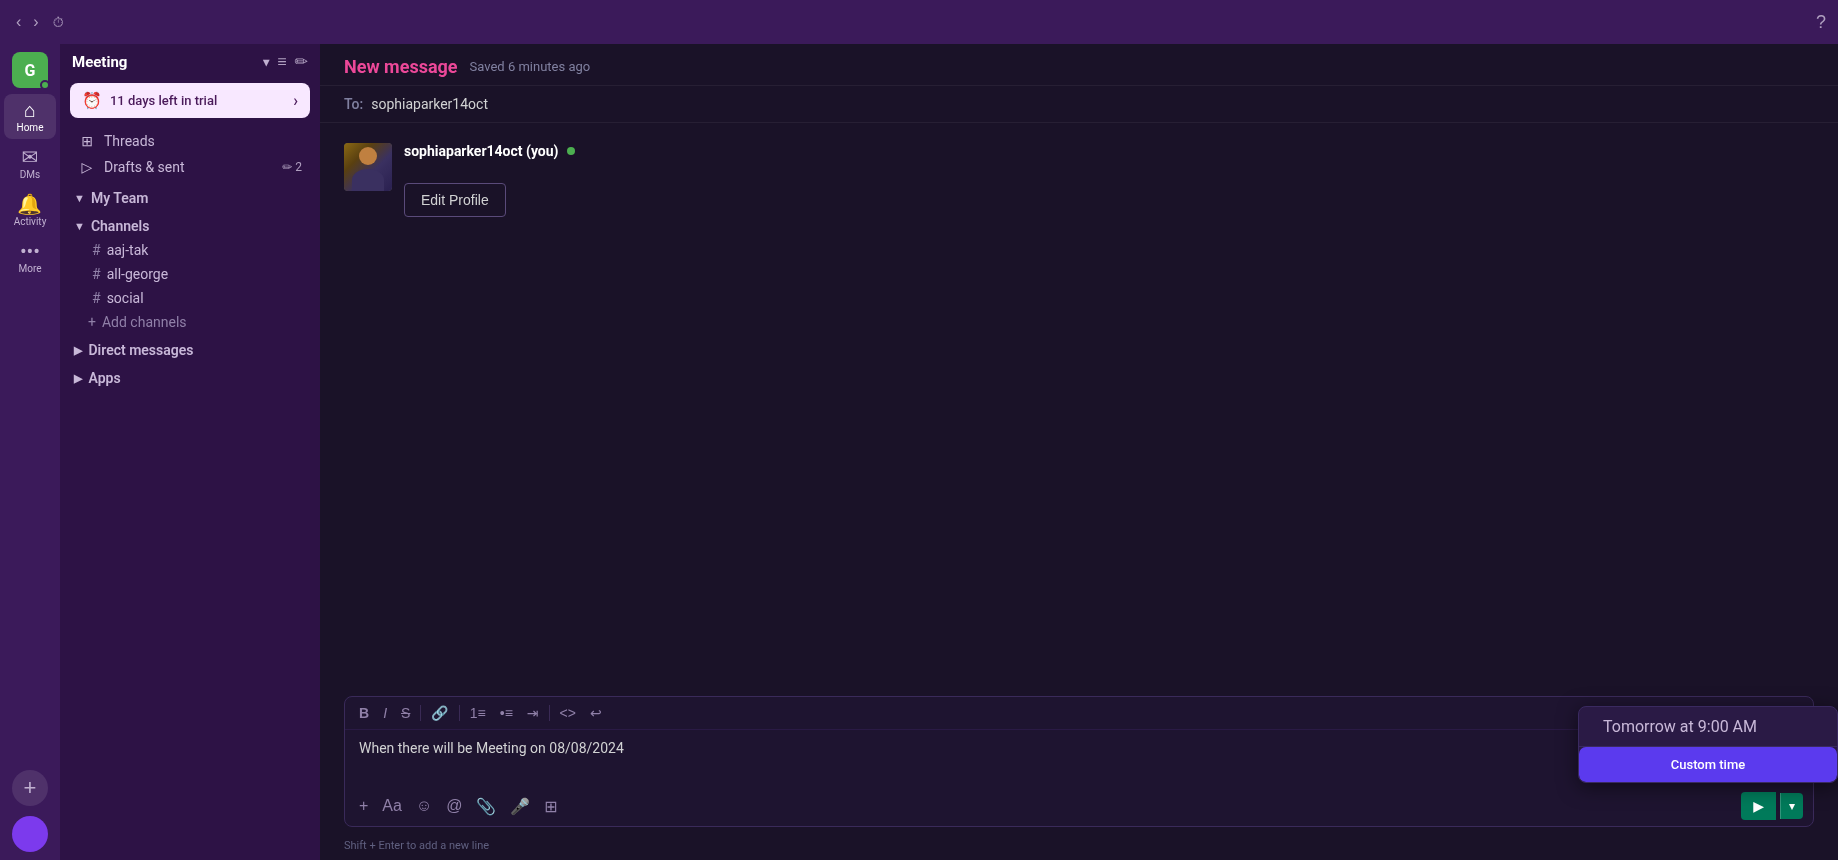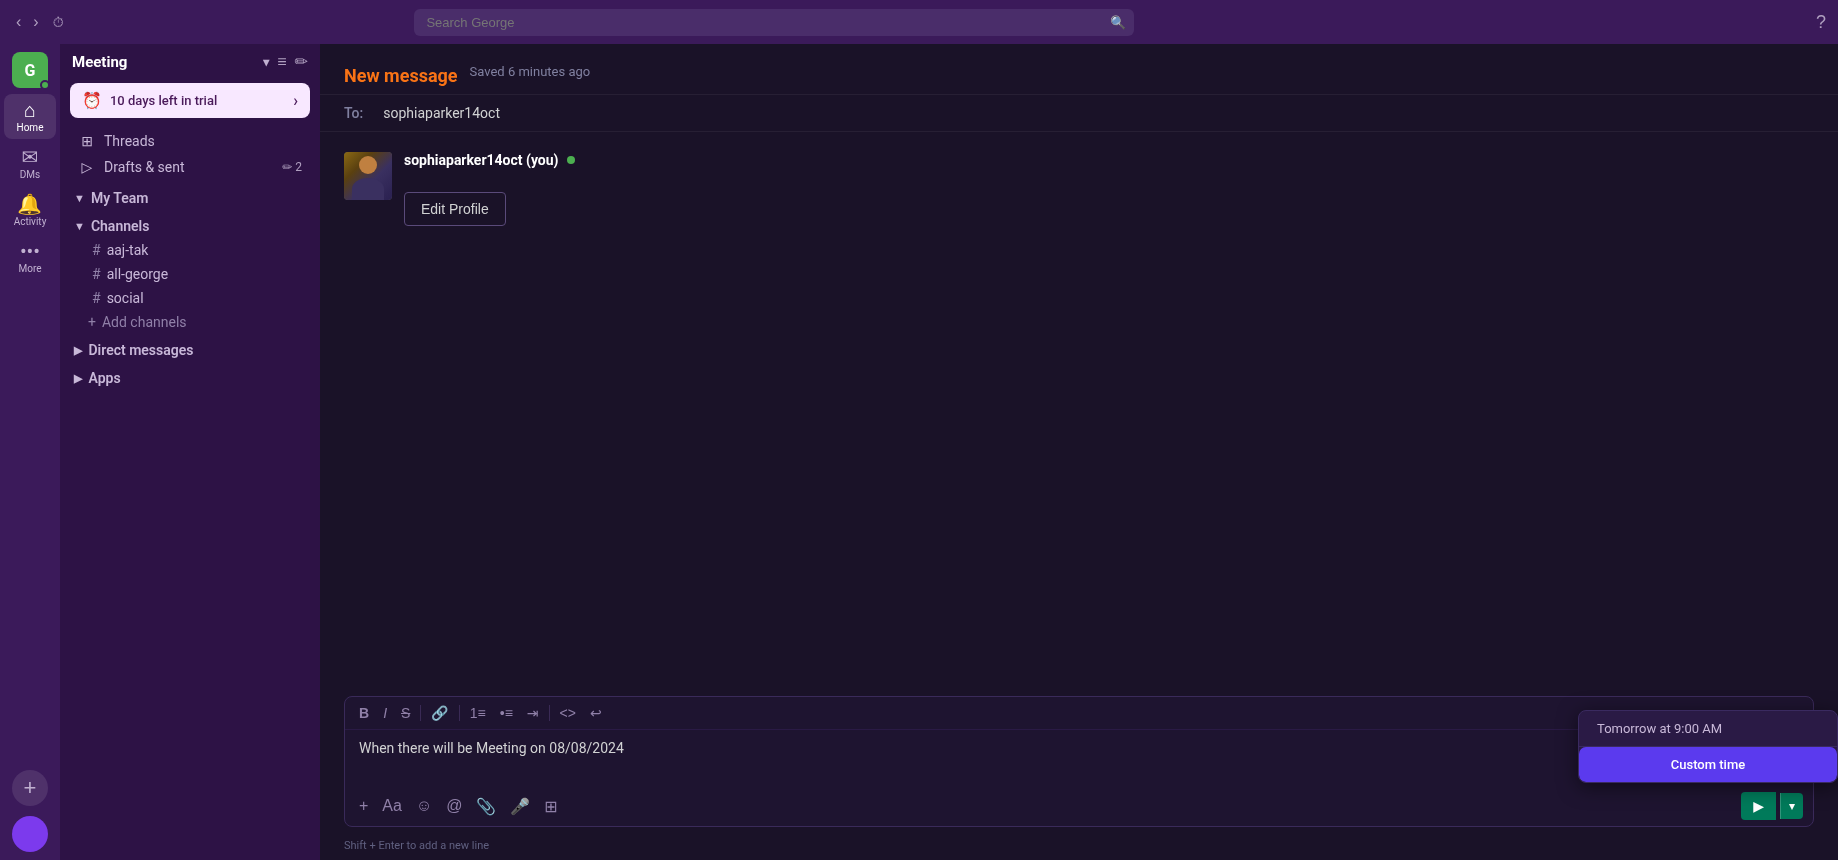--- a/index.html
+++ b/index.html
@@ -287,34 +287,33 @@
     .msg-header {
       padding: 12px 24px 8px 24px;
       border-bottom: 1px solid rgba(255,255,255,0.06);
       display: flex;
       align-items: center;
       gap: 12px;
     }
     .msg-title {
       font-size: 18px;
       font-weight: bold;
-      color: #f97316;
-      margin-top: 9px;
+      color: #ec4899;
     }
     .msg-subtitle {
       font-size: 13px;
       color: #8080a0;
     }
 
     
     .to-field {
       padding: 10px 24px;
       display: flex;
       align-items: flex-start;
-      gap: 20px;
+      gap: 8px;
       border-bottom: 1px solid rgba(255,255,255,0.06);
     }
     .to-label {
       color: #8080a0;
       font-size: 14px;
       font-weight: 500;
     }
     .to-recipient {
       color: #d1d2d3;
       font-size: 14px;
@@ -522,22 +521,22 @@
       box-shadow: 0 4px 20px rgba(0,0,0,0.5);
     }
     .schedule-header {
       padding: 10px 14px;
       font-size: 13px;
       font-weight: 600;
       color: #c8b8d8;
       border-bottom: 1px solid #3a2a60;
     }
     .schedule-option {
-      padding: 10px 18px;
-      font-size: 13px;
+      padding: 10px 24px;
+      font-size: 16px;
       color: #c8b8d8;
       cursor: pointer;
       border-bottom: 1px solid #3a2a60;
     }
     .schedule-custom {
       padding: 10px 14px;
       background: #5b3aee;
       color: white;
       font-size: 13px;
       font-weight: 500;
@@ -552,24 +551,20 @@
     ::-webkit-scrollbar-thumb { background: #4a3a6a; border-radius: 2px; }
   </style>
 </head>
 <body>
 
 <div class="top-bar">
   <div class="nav-arrows">
     <button class="nav-arrow">‹</button>
     <button class="nav-arrow">›</button>
     <button class="history-btn">⏱</button>
-  </div>
-  <div class="search-bar">
-    <input type="text" placeholder="Search George" style="">
-    <span class="search-icon">🔍</span>
   </div>
   <div class="top-right">
     <button class="help-btn">?</button>
   </div>
 </div>
 
 <div class="main">
 
   <div class="icon-nav">
     <div class="avatar-btn">
@@ -601,21 +596,21 @@
       <span class="workspace-name">Meeting</span>
       <span class="workspace-name" style="flex:0; font-size:12px; color:#c0b0d0;">▾</span>
       <div class="sidebar-header-icons">
         <span>≡</span>
         <span>✏</span>
       </div>
     </div>
 
     <div class="trial-banner">
       <span class="trial-icon">⏰</span>
-      <span>10 days left in trial</span>
+      <span>11 days left in trial</span>
       <span class="trial-arrow">›</span>
     </div>
 
     <div class="sidebar-section">
       <div class="sidebar-item">
         <span class="item-icon">⊞</span>
         <span>Threads</span>
       </div>
       <div class="sidebar-item">
         <span class="item-icon">▷</span>

